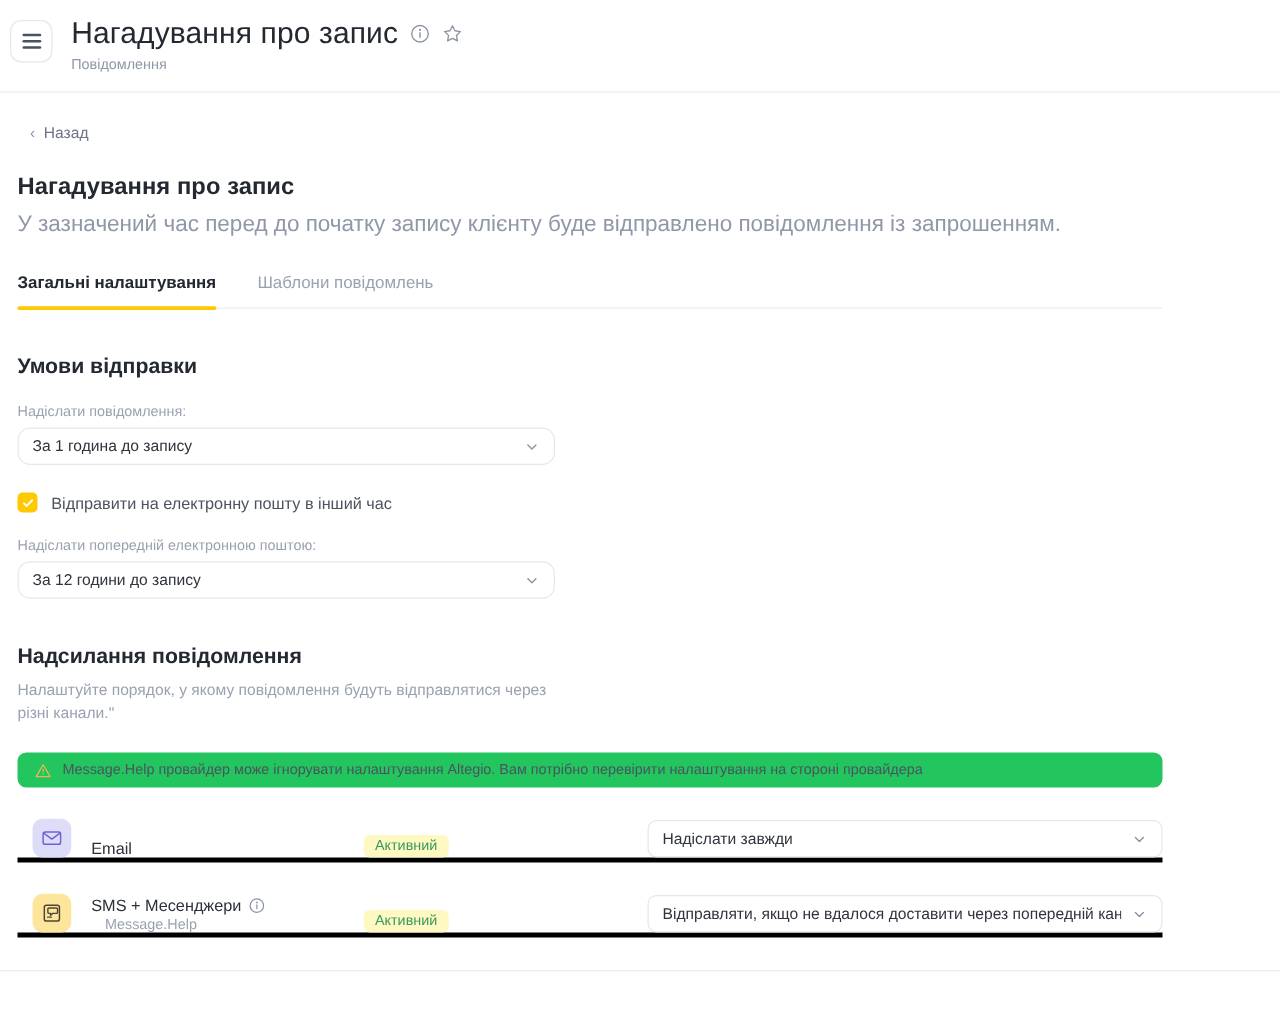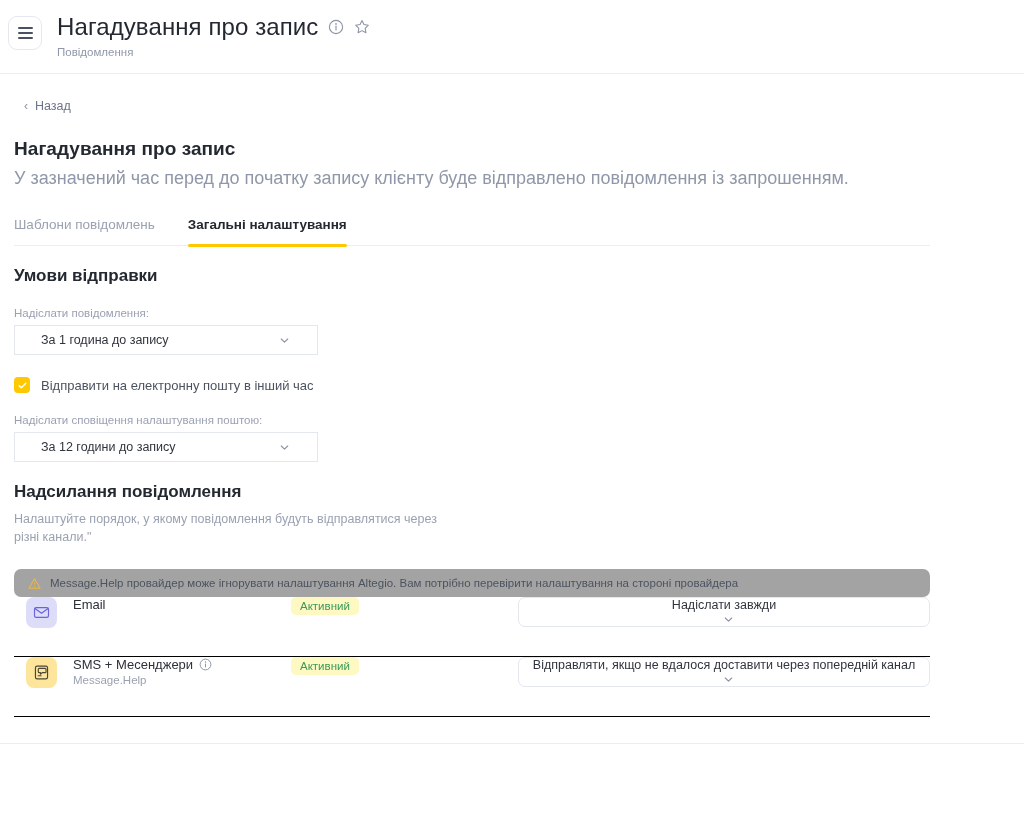--- a/index.html
+++ b/index.html
@@ -156,39 +156,39 @@
     height: 3px;
     border-radius: 2px;
     background: #ffc800;
   }
 
   
   .block-heading {
     font-size: 17px;
     font-weight: 700;
     color: #242931;
-    margin-top: 20px;
+    margin-top: 36px;
   }
 
   .field-label {
     font-size: 11.5px;
     color: #9aa1b1;
     margin-top: 21px;
     margin-bottom: 6px;
   }
 
   .select {
-    width: 304px;
+    width: 430px;
     height: 30px;
     border: 1px solid #e4e7ee;
-    border-radius: 0;
+    border-radius: 10px;
     background: #fff;
     display: flex;
     align-items: center;
-    padding: 0 26px;
+    padding: 0 11px;
     font-size: 12.5px;
     color: #30343d;
     cursor: pointer;
     position: relative;
   }
   .select .val {
     flex: 1;
     overflow: hidden;
     white-space: nowrap;
     text-overflow: ellipsis;
@@ -227,21 +227,21 @@
     font-size: 12.5px;
     color: #9aa1b1;
     margin-top: 8px;
     line-height: 18px;
     max-width: 430px;
   }
 
   
   .warning {
     margin-top: 23px;
-    background: #a3a3a3;
+    background: #22c55e;
     border-radius: 7px;
     height: 28px;
     display: flex;
     align-items: center;
     gap: 9px;
     padding: 0 14px;
     font-size: 11.5px;
     color: #4c535f;
   }
   .warn-icon { flex: 0 0 auto; display: block; color: #e8b84b; }
@@ -249,23 +249,23 @@
   
   .connected-label {
     font-size: 12px;
     color: #8f97a8;
     margin-top: 23px;
     padding-left: 12px;
   }
 
   .channel-row {
     display: flex;
-    align-items: flex-start;
+    align-items: flex-end;
     height: 60px;
-    border-bottom: 1px solid #000000;
+    border-bottom: 4px solid #000000;
     padding-left: 12px;
   }
   .channel-row:first-of-type { border-bottom: 1px solid #eef0f4; }
 
   .ch-icon {
     width: 31px;
     height: 31px;
     border-radius: 8px;
     display: flex;
     align-items: center;
@@ -284,20 +284,21 @@
     font-size: 13px;
     color: #2b3039;
     display: flex;
     align-items: center;
     gap: 6px;
   }
   .ch-sub {
     font-size: 11.5px;
     color: #9aa1b1;
     margin-top: 2px;
+    margin-left: 11px;
   }
 
   .badge {
     background: #fef9c3;
     color: #3a9a5c;
     border-radius: 5px;
     font-size: 11.5px;
     padding: 3px 9px;
     flex: 0 0 auto;
   }
@@ -308,21 +309,20 @@
     height: 30px;
     border: 1px solid #e4e7ee;
     border-radius: 7px;
     display: flex;
     align-items: center;
     padding: 0 11px;
     font-size: 12.5px;
     color: #30343d;
     background: #fff;
     cursor: pointer;
-    flex-direction: column;
   }
   .ch-select .val {
     flex: 1;
     overflow: hidden;
     white-space: nowrap;
   }
 
   
   .footer-divider {
     border-top: 1px solid #ebedf2;
@@ -371,22 +371,22 @@
     <span class="back-chevron">‹</span>
     <span>Назад</span>
   </div>
 
   <div class="inner">
 
     <div class="section-title">Нагадування про запис</div>
     <div class="section-desc">У зазначений час перед до початку запису клієнту буде відправлено повідомлення із запрошенням.</div>
 
     <div class="tabs">
+      <div class="tab active">Загальні налаштування</div>
       <div class="tab">Шаблони повідомлень</div>
-      <div class="tab active">Загальні налаштування</div>
     </div>
 
     <div class="block-heading">Умови відправки</div>
 
     <div class="field-label">Надіслати повідомлення:</div>
     <div class="select">
       <span class="val">За 1 година до запису</span>
       <svg class="chev" width="13" height="13" viewBox="0 0 13 13" fill="none">
         <path d="M3.3 5l3.2 3.2L9.7 5" stroke="currentColor" stroke-width="1.15" stroke-linecap="round" stroke-linejoin="round"></path>
       </svg>
@@ -394,21 +394,21 @@
 
     <div class="checkrow">
       <span class="checkbox">
         <svg width="11" height="11" viewBox="0 0 11 11" fill="none">
           <path d="M2.2 5.7l2.1 2.1 4.5-4.6" stroke="#ffffff" stroke-width="1.5" stroke-linecap="round" stroke-linejoin="round"></path>
         </svg>
       </span>
       <span class="lbl">Відправити на електронну пошту в інший час</span>
     </div>
 
-    <div class="field-label">Надіслати сповіщення налаштування поштою:</div>
+    <div class="field-label">Надіслати попередній електронною поштою:</div>
     <div class="select">
       <span class="val">За 12 години до запису</span>
       <svg class="chev" width="13" height="13" viewBox="0 0 13 13" fill="none">
         <path d="M3.3 5l3.2 3.2L9.7 5" stroke="currentColor" stroke-width="1.15" stroke-linecap="round" stroke-linejoin="round"></path>
       </svg>
     </div>
 
     <div class="block-heading">Надсилання повідомлення</div>
     <div class="sub-desc">Налаштуйте порядок, у якому повідомлення будуть відправлятися через різні канали."</div>
 

